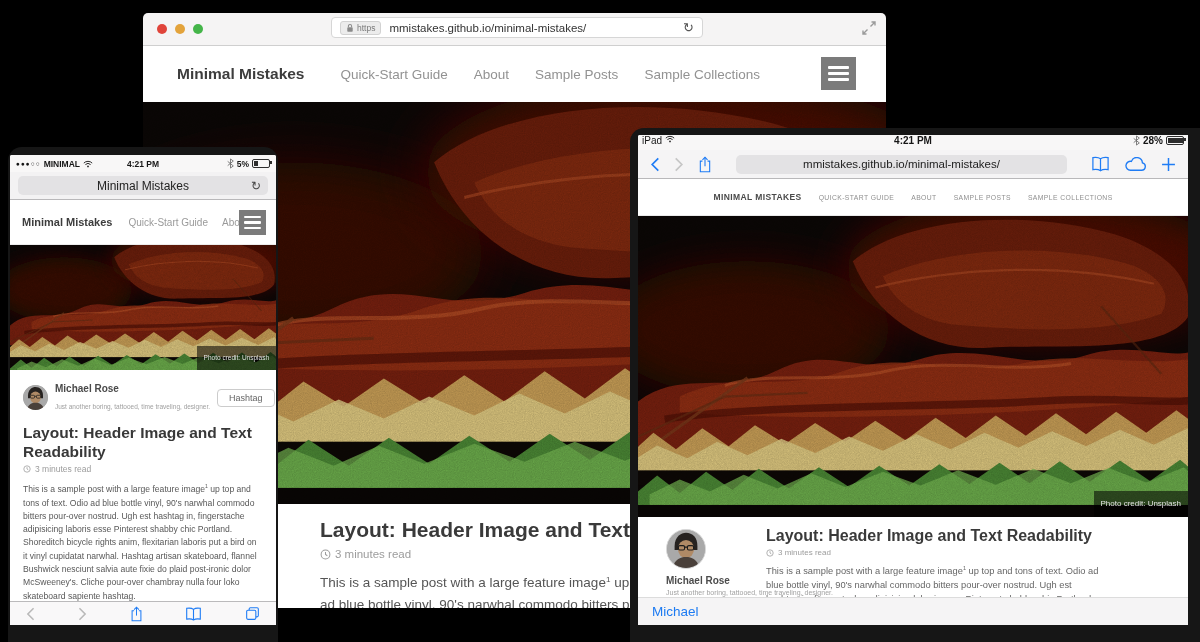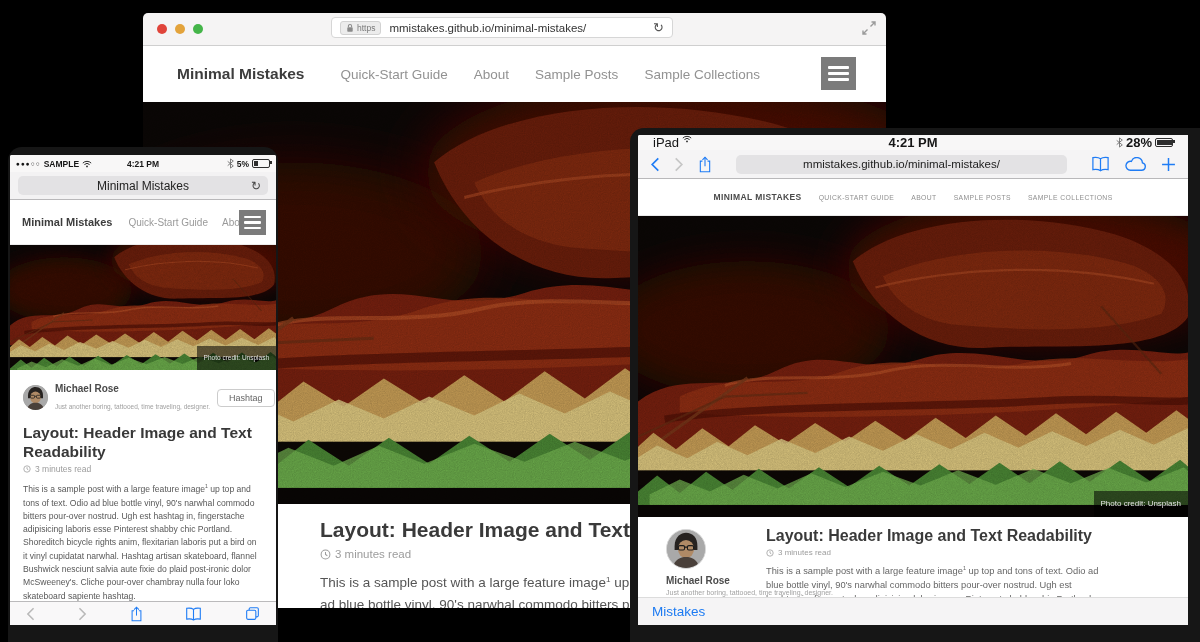--- a/index.html
+++ b/index.html
@@ -12,21 +12,21 @@
           padding:8px 7px;line-height:1.3;}
   .avatar{border-radius:50%;overflow:hidden;background:#a8a8a8;flex:none;}
 
   
   .desktop{position:absolute;left:143px;top:13px;width:743px;height:595px;background:#0b0806;
            border-radius:5px 5px 0 0;overflow:hidden;}
   .d-chrome{height:32px;background:#f5f4f4;border-bottom:1px solid #cfcfcf;position:relative;}
   .lights{position:absolute;left:14px;top:11px;display:flex;gap:8px;}
   .light{width:10px;height:10px;border-radius:50%;}
   .l-close{background:#e0443a;} .l-min{background:#e3a33b;} .l-zoom{background:#44b549;}
-  .d-url{position:absolute;left:188px;top:4px;width:342px;height:21px;background:#fff;
+  .d-url{position:absolute;left:188px;top:4px;width:372px;height:21px;background:#fff;
          border:1px solid #d6d6d6;border-radius:4px;display:flex;align-items:center;
          padding:0 8px;gap:8px;box-sizing:border-box;}
   .https-badge{display:flex;align-items:center;gap:3px;background:#ececec;border:1px solid #d2d2d2;
          border-radius:3px;padding:1px 5px;font-size:8.5px;color:#7a7a7a;}
   .d-url .url{font-size:11.5px;color:#333;flex:1;white-space:nowrap;overflow:hidden;}
   .reload{font-size:13px;color:#555;line-height:1;}
   .d-expand{position:absolute;right:10px;top:8px;}
   .d-nav{height:56px;background:#fff;display:flex;align-items:center;padding:0 34px;position:relative;}
   .d-brand{font-size:15.5px;font-weight:bold;color:#3d3d3d;margin-right:36px;}
   .d-nav a{font-size:13.5px;color:#929292;text-decoration:none;margin-right:26px;white-space:nowrap;}
@@ -81,21 +81,21 @@
   .ip-body{font-size:8.6px;line-height:1.55;color:#585858;margin:9px 0 0 0;}
   .ip-toolbar{position:absolute;left:0;right:0;bottom:0;height:23px;background:#f9f8f9;
               border-top:1px solid #bbbabc;display:flex;align-items:center;
               justify-content:space-between;padding:0 16px;}
 
   
   .ipad{position:absolute;left:630px;top:128px;width:570px;height:514px;background:#161616;
         border-radius:14px 0 0 0;padding:7px 0 0 8px;box-sizing:border-box;}
   .t-screen{width:550px;height:490px;background:#fff;overflow:hidden;position:relative;border-radius:2px 0 0 0;}
   .t-status{height:15px;background:#f8f7f7;position:relative;display:flex;align-items:flex-start;
-            padding:0 15px;font-size:13px;color:#161616;}
+            padding:0 4px;font-size:10px;color:#161616;}
   .t-status .dev{font-weight:normal;margin-right:3px;}
   .t-time{position:absolute;left:0;right:0;text-align:center;font-weight:bold;}
   .t-toolbar{height:28px;background:#f5f4f5;border-bottom:1px solid #b9b8ba;display:flex;
              align-items:center;padding:0 12px;gap:14px;}
   .t-field{flex:1;margin:0 10px;height:19px;font-size:11.5px;}
   .t-nav{height:36px;background:#fff;border-bottom:1px solid #eaeaea;display:flex;
          align-items:center;justify-content:center;gap:17px;}
   .t-brand{font-size:8.5px;font-weight:bold;color:#4a4a4a;letter-spacing:0.4px;}
   .t-nav a{font-size:6.8px;color:#8f8f8f;text-decoration:none;letter-spacing:0.4px;white-space:nowrap;}
   .t-hero{height:301px;}
@@ -213,21 +213,21 @@
         <span>3 minutes read</span>
       </div>
       <p class="d-body"><span>This is a sample post with a large feature image</span><sup class="fn">1</sup><span> up top and tons of text. Odio ad blue bottle vinyl, 90's narwhal commodo bitters pour-over nostrud. Ugh est hashtag in, fingerstache adipisicing laboris esse Pinterest shabby chic Portland. Shoreditch bicycle rights anim, flexitarian laboris put a bird on it vinyl cupidatat narwhal. Hashtag artisan skateboard, flannel Bushwick nesciunt salvia aute fixie do plaid post-ironic dolor McSweeney's. Cliche pour-over chambray nulla four loko skateboard sapiente hashtag.</span></p>
     </div>
   </div>
 
   <div class="iphone">
     <div class="ip-screen">
       <div class="ip-status">
         <span class="sig">●●●○○</span>
-        <span>SAMPLE</span>
+        <span>MINIMAL</span>
         <svg width="10" height="8" viewBox="0 0 12 9" style="margin-left:3px">
             <g stroke="#161616" stroke-width="1.1" fill="none">
               <path d="M1 3.4 a7 7 0 0 1 10 0"></path>
               <path d="M2.9 5.2 a4.4 4.4 0 0 1 6.2 0"></path>
             </g>
             <circle cx="6" cy="7.4" r="1" fill="#161616"></circle>
           </svg>
         <span class="ip-time">4:21 PM</span>
         <span class="st-right">
           <svg width="7" height="11" viewBox="0 0 10 14">
@@ -384,18 +384,18 @@
             <svg width="8" height="8" viewBox="0 0 12 12">
                 <circle cx="6" cy="6" r="4.8" stroke="#a0a0a0" stroke-width="1.2" fill="none"></circle>
                 <path d="M6 3.2 V6 L8 7.4" stroke="#a0a0a0" stroke-width="1.2" fill="none"></path>
               </svg>
             <span>3 minutes read</span>
           </div>
           <p class="t-body"><span>This is a sample post with a large feature image</span><sup class="fn">1</sup><span> up top and tons of text. Odio ad blue bottle vinyl, 90's narwhal commodo bitters pour-over nostrud. Ugh est hashtag in, fingerstache adipisicing laboris esse Pinterest shabby chic Portland. Shoreditch bicycle rights anim, flexitarian laboris put a bird on it vinyl cupidatat narwhal. Hashtag artisan skateboard, flannel Bushwick nesciunt salvia aute fixie do plaid post-ironic dolor McSweeney's. Cliche pour-over chambray nulla four loko skateboard sapiente hashtag.</span></p>
         </div>
       </div>
       <div class="t-private">
-        <span>Mistakes</span>
+        <span>Michael</span>
       </div>
     </div>
   </div>
 
 </div>
 
 </body></html>

